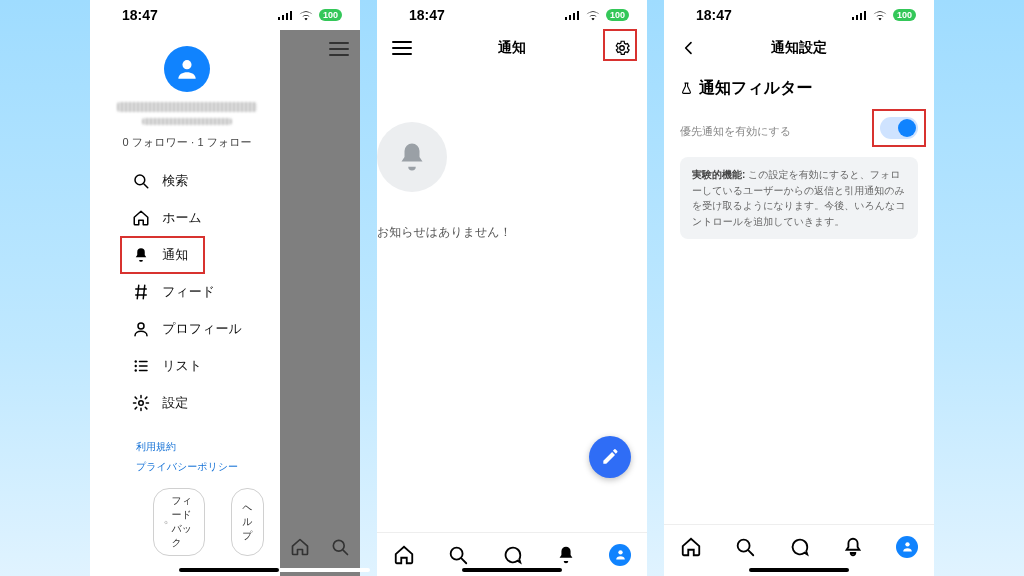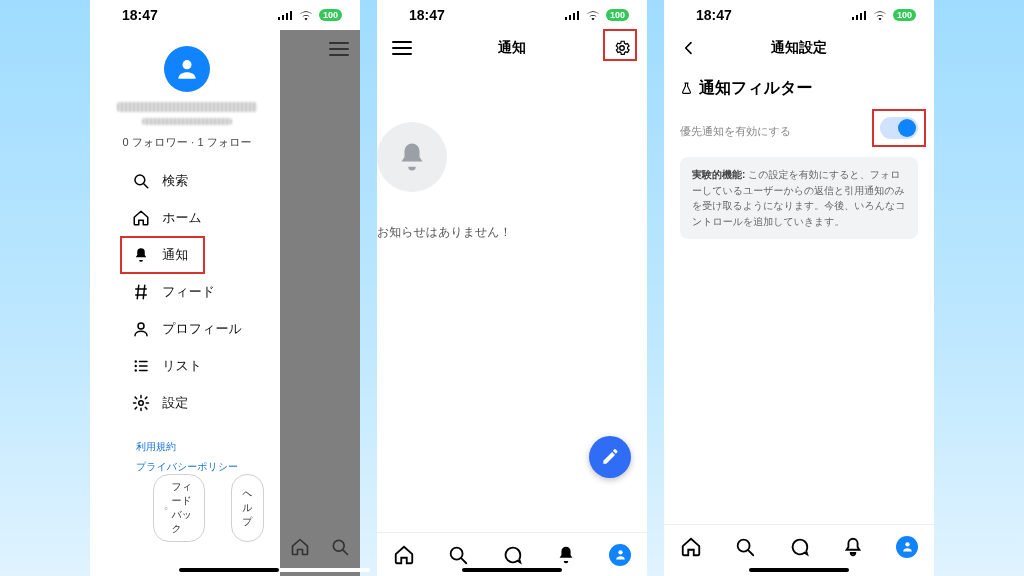--- a/index.html
+++ b/index.html
@@ -77,21 +77,21 @@
   .blur-line.small { height: 7px; width: 90px; margin-top: 6px; }
   .follow-line { font-size: 11px; color: #444; margin-top: 10px; }
   .nav { margin-top: 14px; display: flex; flex-direction: column; gap: 3px; }
   .nav-item {
     display: flex; align-items: center; gap: 12px; height: 34px;
     font-size: 13px; color: #111; position: relative;
   }
   .nav-item svg { flex: 0 0 18px; }
   .legal { margin-top: 20px; display: flex; flex-direction: column; gap: 6px; }
   .legal span { font-size: 10px; color: #1471d6; }
-  .footer-btns { display: flex; gap: 26px; padding-left: 43px; }
+  .footer-btns { margin-top: 14px; display: flex; gap: 26px; padding-left: 43px; }
   .pill {
     border: 1px solid #d0d0d0; border-radius: 16px; font-size: 10px;
     padding: 5px 10px; display: flex; align-items: center; gap: 4px; color: #333;
   }
   .home-indicator {
     position: absolute; bottom: 4px; left: 50%; transform: translateX(-50%);
     width: 100px; height: 4px; border-radius: 3px; background: #000;
   }
   .home-indicator.light { background: #fff; }
   .shade .bottom-icons {

